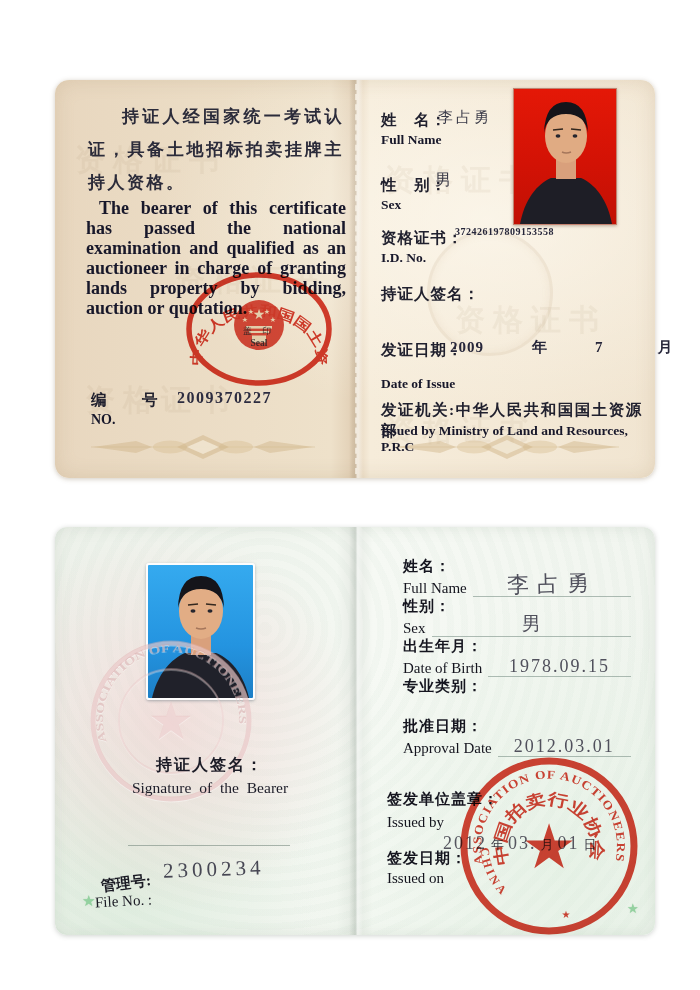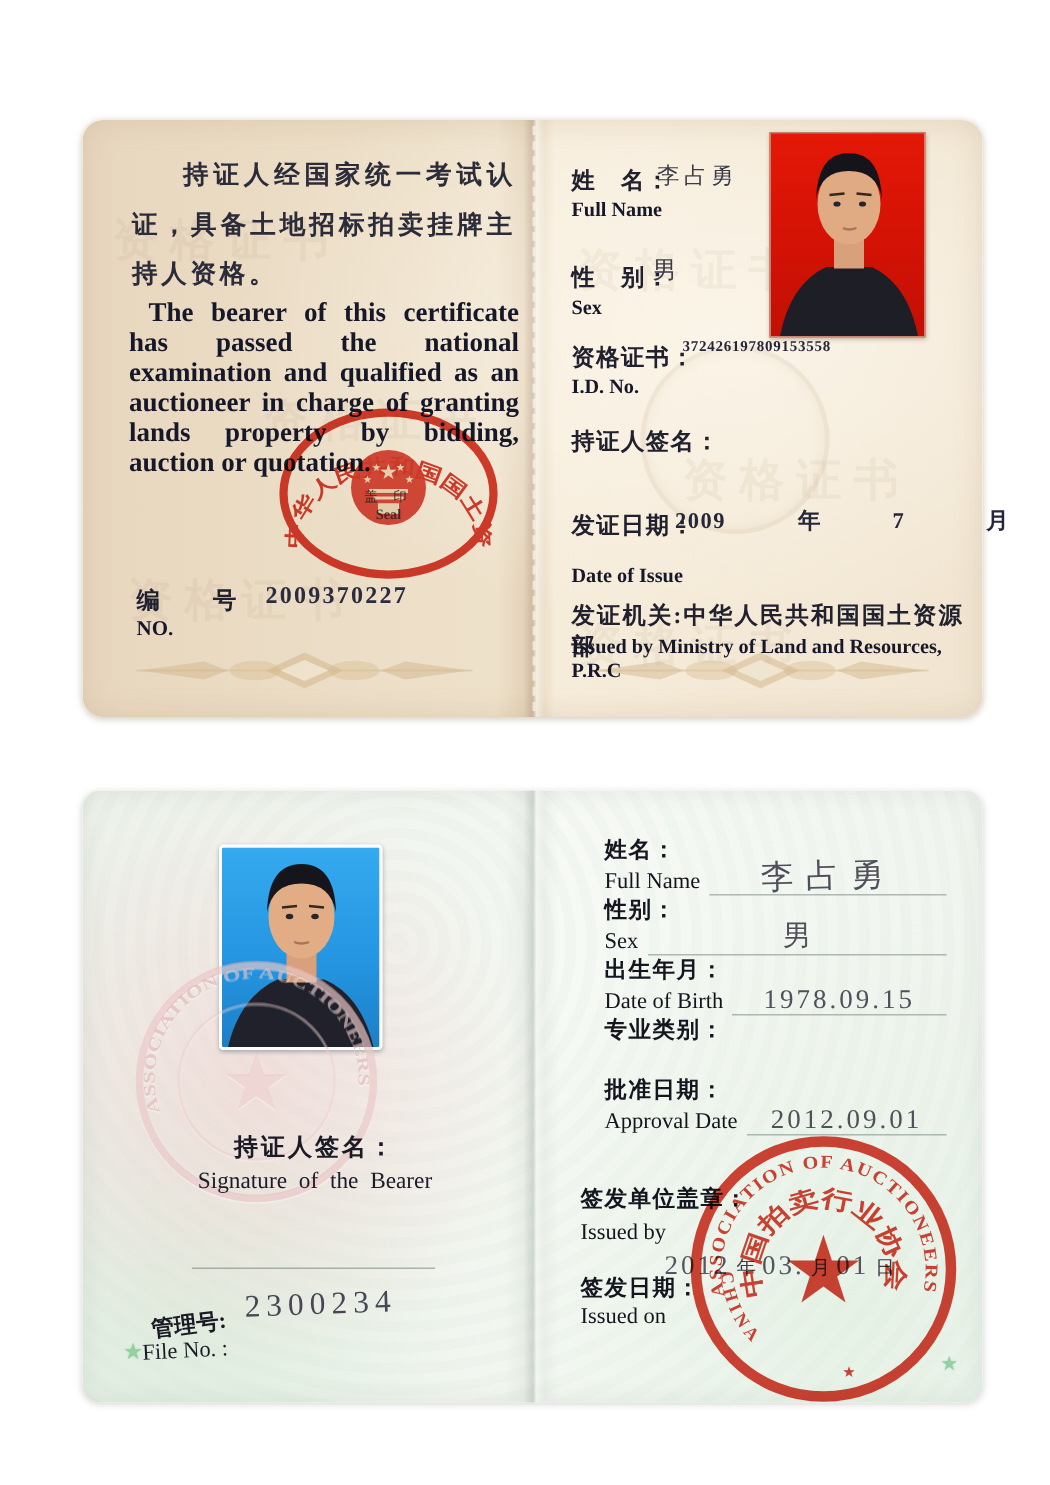--- a/index.html
+++ b/index.html
@@ -295,21 +295,21 @@
         </span>
       </div>
       <div class="brow">
         <span class="cn">专业类别：</span>
       </div>
       <div class="brow">
         <span class="cn">批准日期：</span>
         <span class="enline">
           <span>Approval Date</span>
           <span class="uline">
-              <span class="bval" id="bval-4">2012.09.01</span>
+              <span class="bval" id="bval-4">2012.03.01</span>
             </span>
         </span>
       </div>
     </div>
 
     <span id="b-issuedby-cn">签发单位盖章：</span>
     <span id="b-issuedby-en">Issued by</span>
 
     <span id="b-issuedon-date">
       <span class="num">2012</span>

